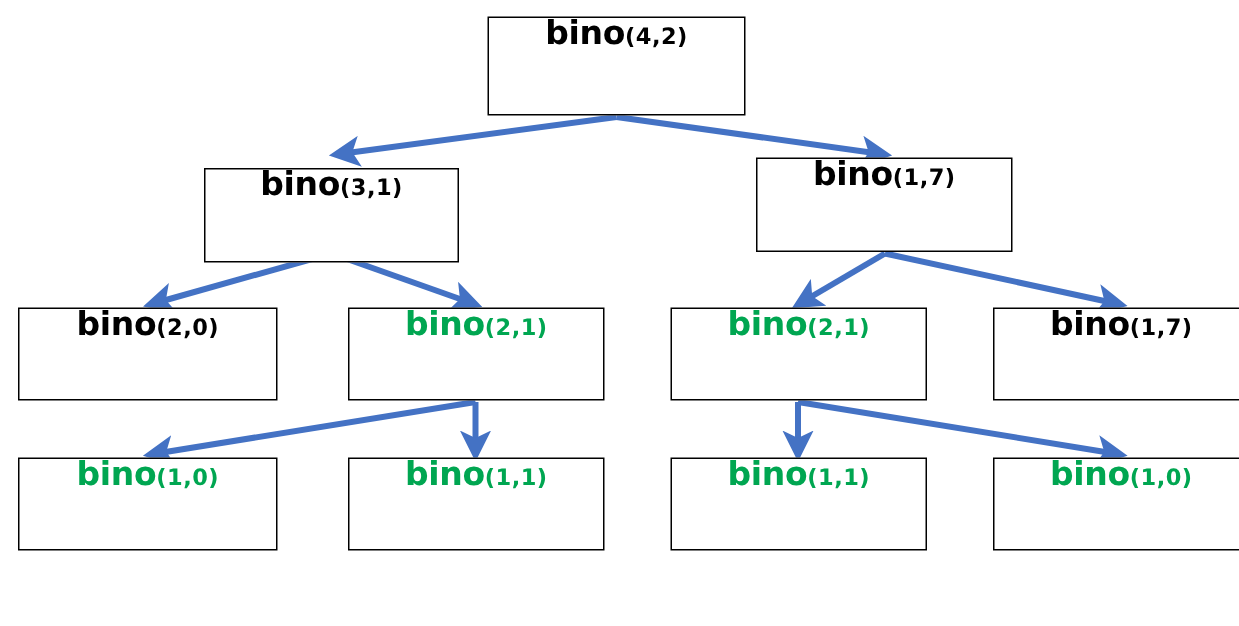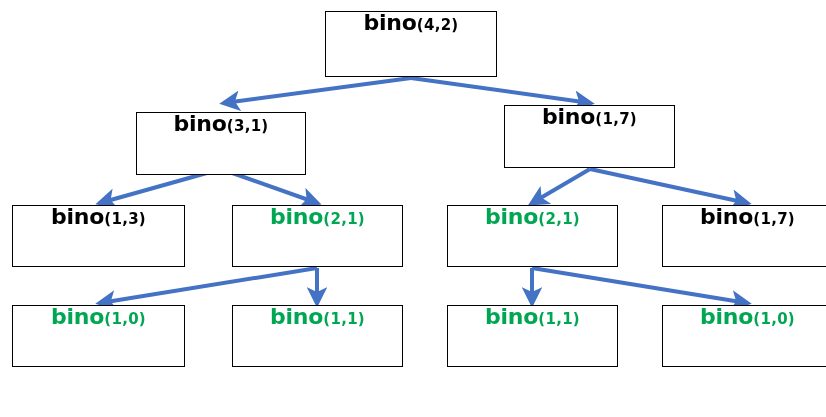--- a/index.html
+++ b/index.html
@@ -90,21 +90,21 @@
       <div class="tree-node fresh-call" style="left: 325px; top: 11px; width: 172px; height: 66px;">
         <span class="node-label"><span class="node-name">bino</span><span class="node-args">(4,2)</span></span>
       </div>
       <div class="tree-node fresh-call" style="left: 136px; top: 112px; width: 170px; height: 63px;">
         <span class="node-label"><span class="node-name">bino</span><span class="node-args">(3,1)</span></span>
       </div>
       <div class="tree-node fresh-call" style="left: 504px; top: 105px; width: 171px; height: 63px;">
         <span class="node-label"><span class="node-name">bino</span><span class="node-args">(1,7)</span></span>
       </div>
       <div class="tree-node fresh-call" style="left: 12px; top: 205px; width: 173px; height: 62px;">
-        <span class="node-label"><span class="node-name">bino</span><span class="node-args">(1,3)</span></span>
+        <span class="node-label"><span class="node-name">bino</span><span class="node-args">(2,0)</span></span>
       </div>
       <div class="tree-node memo-hit" style="left: 232px; top: 205px; width: 171px; height: 62px;">
         <span class="node-label"><span class="node-name">bino</span><span class="node-args">(2,1)</span></span>
       </div>
       <div class="tree-node memo-hit" style="left: 447px; top: 205px; width: 171px; height: 62px;">
         <span class="node-label"><span class="node-name">bino</span><span class="node-args">(2,1)</span></span>
       </div>
       <div class="tree-node fresh-call" style="left: 662px; top: 205px; width: 171px; height: 62px;">
         <span class="node-label"><span class="node-name">bino</span><span class="node-args">(1,7)</span></span>
       </div>

